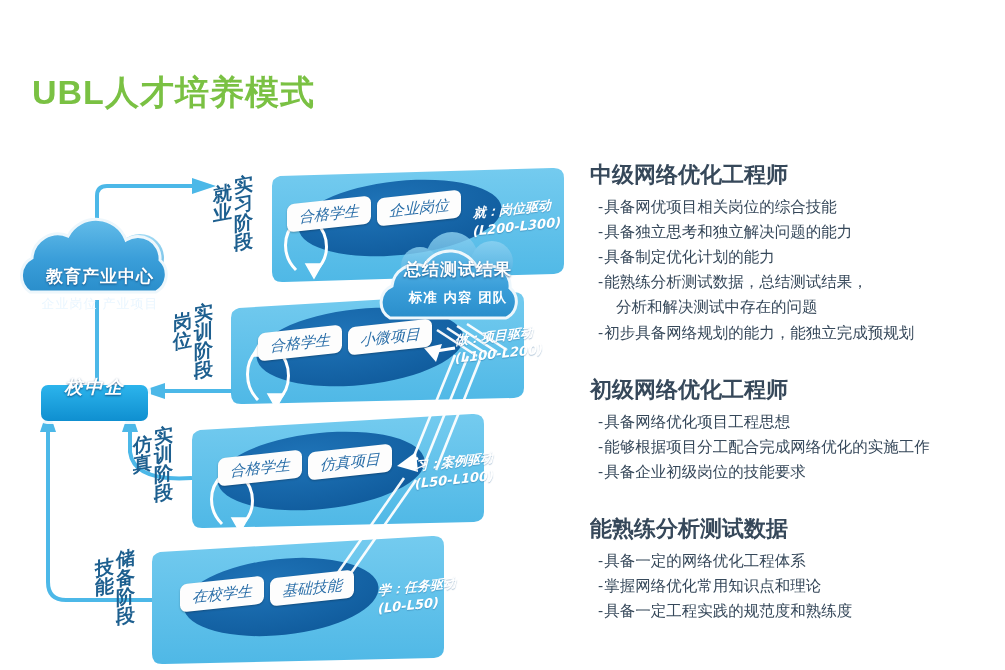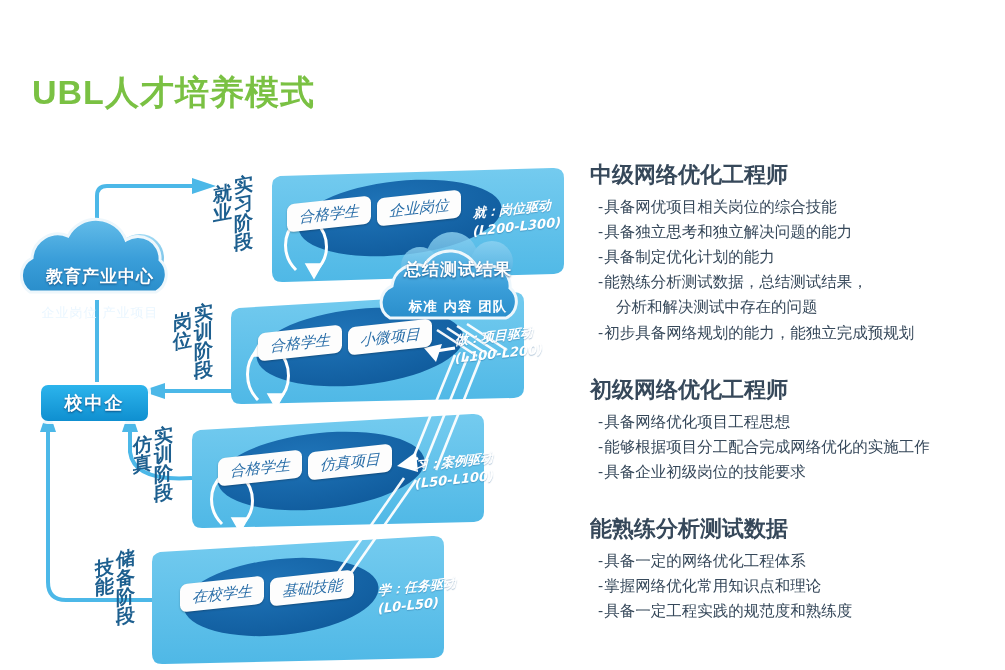--- a/index.html
+++ b/index.html
@@ -54,21 +54,21 @@
 
   
   .cloudtxt{position:absolute;text-align:center;pointer-events:none;}
   .cloudtxt .ct-title{
     font-size:17px;font-weight:bold;color:#ffffff;
     font-family:Liberation Serif, serif;letter-spacing:1px;
     text-shadow:0 1px 2px rgba(10,60,110,.75);
   }
   .cloudtxt .ct-sub{
     font-size:13px;color:#eaf6ff;font-family:"DejaVu Sans",sans-serif;
-    margin-top:16px;letter-spacing:1px;
+    margin-top:7px;letter-spacing:1px;
   }
   .cloudtxt .ct-sub.bold{font-weight:bold;color:#ffffff;font-size:13.5px;line-height:1.35;}
 
   
   .boxlabel{
     position:absolute;display:flex;align-items:center;justify-content:center;
     color:#fff;font-size:18px;font-weight:bold;letter-spacing:2px;
     font-family:"DejaVu Sans",sans-serif;
     text-shadow:0 1px 2px rgba(10,60,110,.8);
     pointer-events:none;
@@ -331,21 +331,21 @@
   <div class="cloudtxt" style="left:20px;top:265px;width:160px;">
     <div class="ct-title">教育产业中心</div>
     <div class="ct-sub">企业岗位  产业项目</div>
   </div>
 
   <div class="cloudtxt" style="left:378px;top:258px;width:160px;">
     <div class="ct-title">总结测试结果</div>
     <div class="ct-sub bold">标准    内容    团队</div>
   </div>
 
-  <div class="boxlabel" style="left:41px;top:385px;width:107px;height:36px;">校中企</div>
+  <div class="boxlabel" style="left:41px;top:369px;width:107px;height:36px;font-style:italic;">校中企</div>
 
   <div class="rightcol">
 
     <div class="sect">
       <h3>中级网络优化工程师</h3>
       <ul>
         <li><span class="dash">-</span><span>具备网优项目相关岗位的综合技能</span></li>
         <li><span class="dash">-</span><span>具备独立思考和独立解决问题的能力</span></li>
         <li><span class="dash">-</span><span>具备制定优化计划的能力</span></li>
         <li><span class="dash">-</span><span>能熟练分析测试数据，总结测试结果，</span></li>

